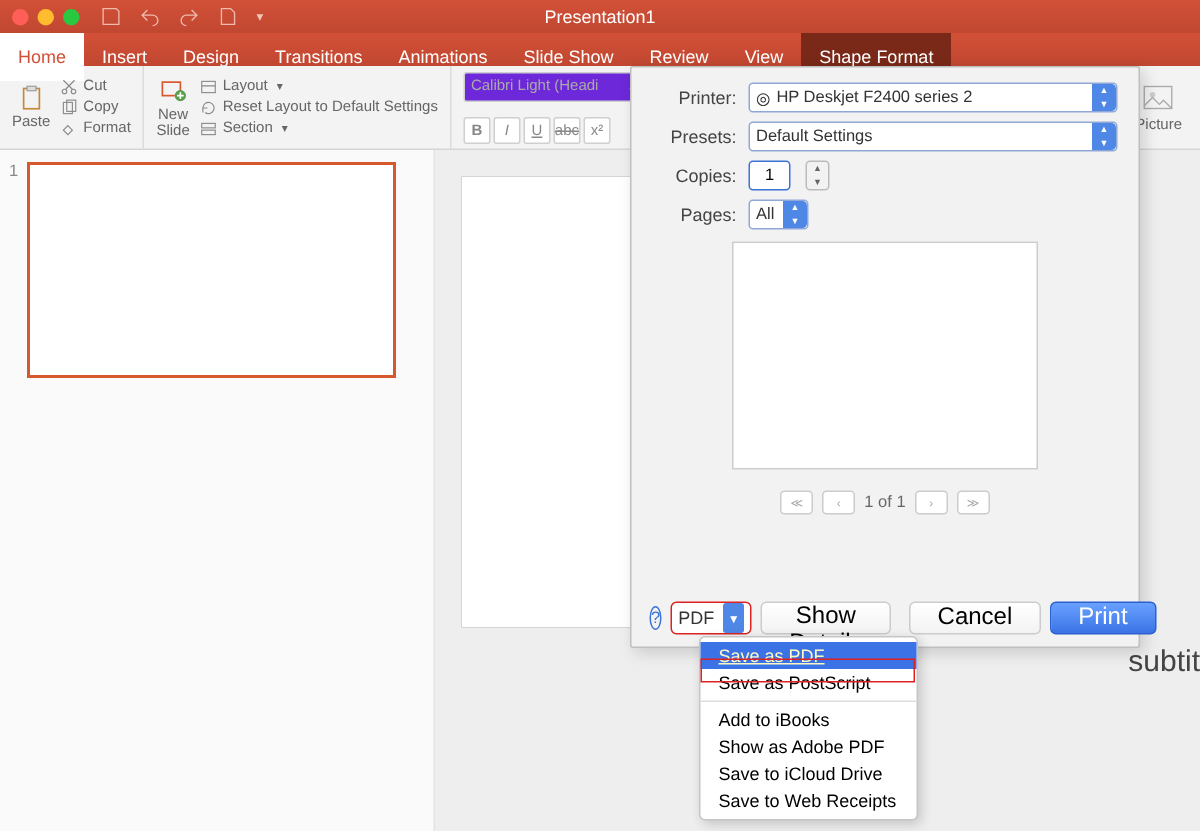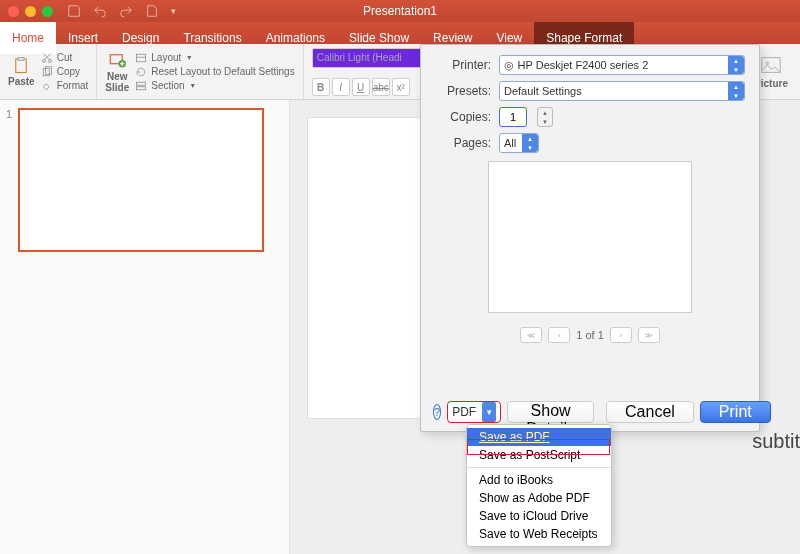--- a/index.html
+++ b/index.html
@@ -15,21 +15,21 @@
 
   
   .tabs { height:22px; background:linear-gradient(#d25037,#c14731); display:flex; align-items:stretch; font-size:12px; }
   .tab { padding:16px 12px; display:flex; align-items:center; color:#fff; cursor:pointer;}
   .tab.active { background:#fff; color:#d25037; }
   .tab.context { background:#7a2818; color:#fff;}
 
   
   .ribbon { height:56px; background:#f3f3f3; border-bottom:1px solid #d5d5d5; display:flex; align-items:stretch; font-size:11px; color:#666;}
   .group { padding:4px 8px; border-right:1px solid #dcdcdc; display:flex; align-items:center; gap:6px;}
-  .vstack { display:flex; flex-direction:column; align-items:center; gap:2px;font-weight:bold;}
+  .vstack { display:flex; flex-direction:column; align-items:center; gap:2px;}
   .vstack .biglabel { font-size:10px; color:#666;}
   .hitem { display:flex; align-items:center; gap:4px; font-size:10px; color:#666;}
   .microstack { display:flex; flex-direction:column; gap:2px;}
   .iconph { width:18px; height:18px; display:inline-block; }
   .fmt-btn { width:18px; height:18px; border:1px solid #cfcfcf; border-radius:2px; display:flex;align-items:center;justify-content:center; font-size:10px; color:#888; background:#fff;}
   .font-combo { height:20px; border:1px solid #cfcfcf; border-radius:2px; background:#6d28d9; font-size:10px; color:#aaa; padding:0 16px 0 4px; width:120px; position:relative; line-height:18px;}
   .font-combo:after{content:"▾"; position:absolute; right:4px; top:2px; color:#888; font-size:9px;}
   .ribbon-right { margin-left:auto; padding:4px 12px; display:flex; align-items:center;}
   .fmt-row { display:flex; gap:2px; margin-top:4px;}
 

